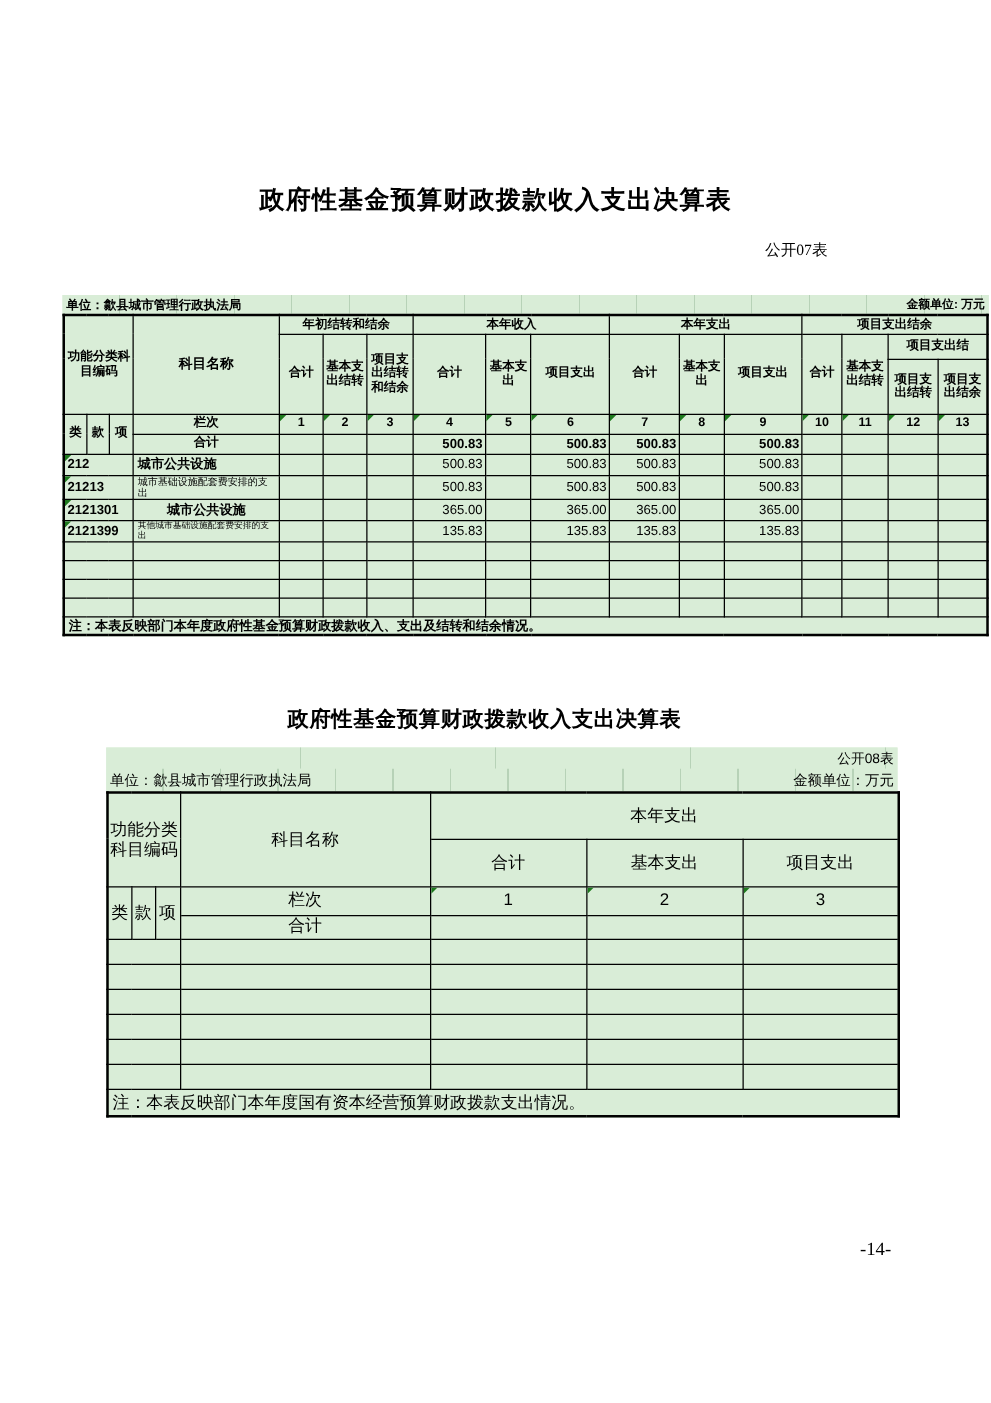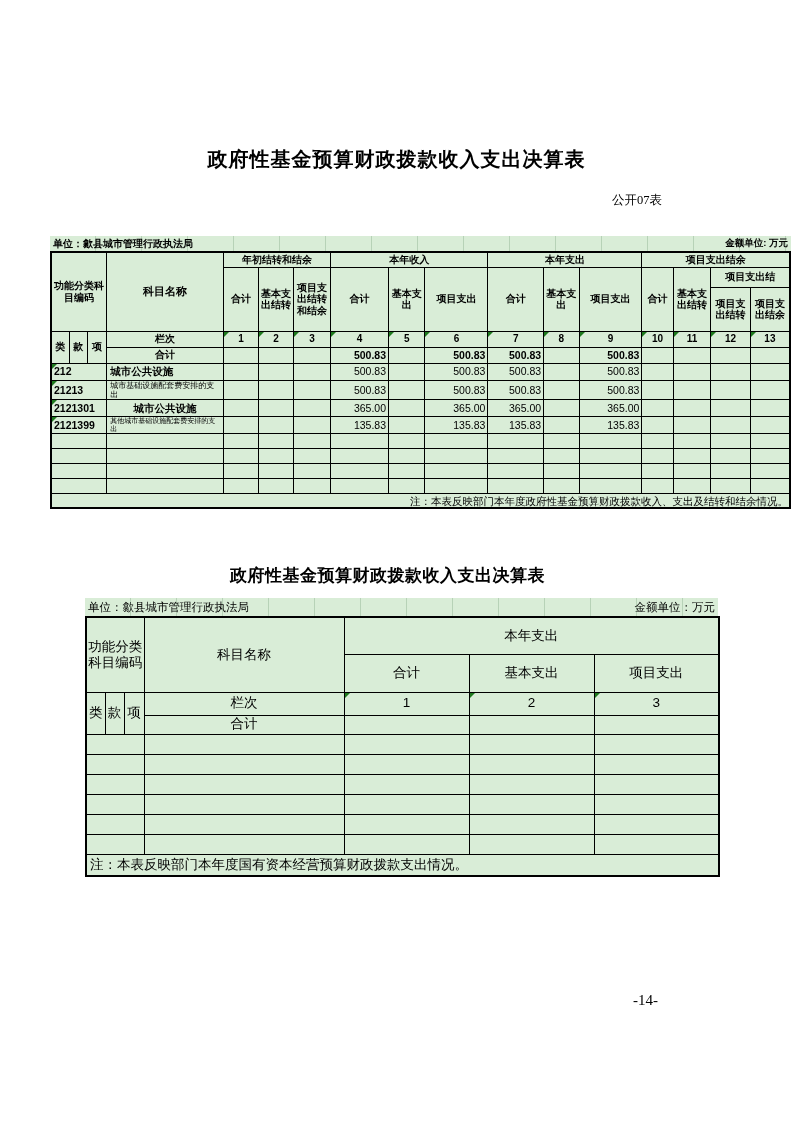--- a/index.html
+++ b/index.html
@@ -10,21 +10,21 @@
   }
   
   .t1-title{position:absolute;top:146px;left:0;width:793px;text-align:center;
     font-size:20px;font-weight:bold;letter-spacing:1px;}
   .t1-label{position:absolute;top:192px;left:0;width:662px;text-align:right;
     font-size:12.5px;font-family:"Liberation Serif","DejaVu Serif",serif;}
   .t2-title{position:absolute;top:564px;left:0;width:775px;text-align:center;
     font-size:17px;font-weight:bold;letter-spacing:0.5px;}
   .footnote{position:absolute;top:912px;left:85px;width:640px;font-size:13px;
     font-family:"Liberation Serif","DejaVu Serif",serif;}
-  .pageno{position:absolute;top:992px;left:633px;width:80px;text-align:left;
+  .pageno{position:absolute;top:992px;left:633px;width:80px;text-align:right;
     font-size:15px;font-family:"Liberation Serif","DejaVu Serif",serif;}
 
   
   :root{--table_bg:#d9edd7;--tri:#1e7a1e;--gridline:#b7d2b7;}
   .sheet{position:absolute;background:var(--table_bg);}
   .unit-row{display:flex;justify-content:space-between;align-items:center;
     background:var(--table_bg);
     background-image:repeating-linear-gradient(to right,transparent 0,transparent 45px,var(--gridline) 45px,var(--gridline) 46px);
     padding:0 3px;box-sizing:border-box;}
   table{border-collapse:collapse;table-layout:fixed;background:var(--table_bg);}
@@ -50,21 +50,21 @@
   .t1 tr.rNote{height:15px;}
   .t1 .hdr{font-size:10px;}
   .t1 .subj{font-size:11px;}
   .t1 .code{text-align:left;font-size:10.5px;padding-left:2px;}
   .t1 .name{text-align:left;font-size:10.5px;padding-left:3px;}
   .t1 .name-c{text-align:center;font-size:10.5px;}
   .t1 .name-sm{font-size:8px;font-weight:normal;}
   .t1 .name-xs{font-size:7px;font-weight:normal;}
   .t1 .val{text-align:right;padding-right:2px;font-size:10.5px;font-weight:normal;}
   .t1 .valb{text-align:right;padding-right:2px;font-size:10.5px;font-weight:bold;}
-  .t1 .note{text-align:right;font-size:10.5px;padding-left:3px;font-weight:normal;}
+  .t1 .note{text-align:left;font-size:10.5px;padding-left:3px;font-weight:bold;}
 
   
   .t2-wrap{top:598px;left:85px;width:633px;}
   .t2-lbl{height:17px;display:flex;justify-content:flex-end;align-items:center;
     background:var(--table_bg);
     background-image:repeating-linear-gradient(to right,transparent 0,transparent 155px,var(--gridline) 155px,var(--gridline) 156px);
     font-size:11px;padding:0 3px;box-sizing:border-box;}
   .t2-unit{height:18px;font-size:11.5px;font-weight:normal;}
   table.t2{width:633px;border:2px solid #000;font-size:13.5px;line-height:1.2;font-weight:normal;}
   .t2 tr.h1{height:37px;}
@@ -312,20 +312,23 @@
       <tr class="rNote">
         <td colspan="17" class="note">注：本表反映部门本年度政府性基金预算财政拨款收入、支出及结转和结余情况。</td>
       </tr>
     </tbody>
       </table>
   </div>
 
   <div class="t2-title">政府性基金预算财政拨款收入支出决算表</div>
 
   <div class="sheet t2-wrap">
+    <div class="t2-lbl">
+      <span>公开08表</span>
+    </div>
     <div class="unit-row t2-unit">
       <span>单位：歙县城市管理行政执法局</span>
       <span>金额单位：万元</span>
     </div>
     <table class="t2">
       <colgroup>
         <col style="width:19px">
           <col style="width:19px">
           <col style="width:20px">
         <col style="width:200px">

